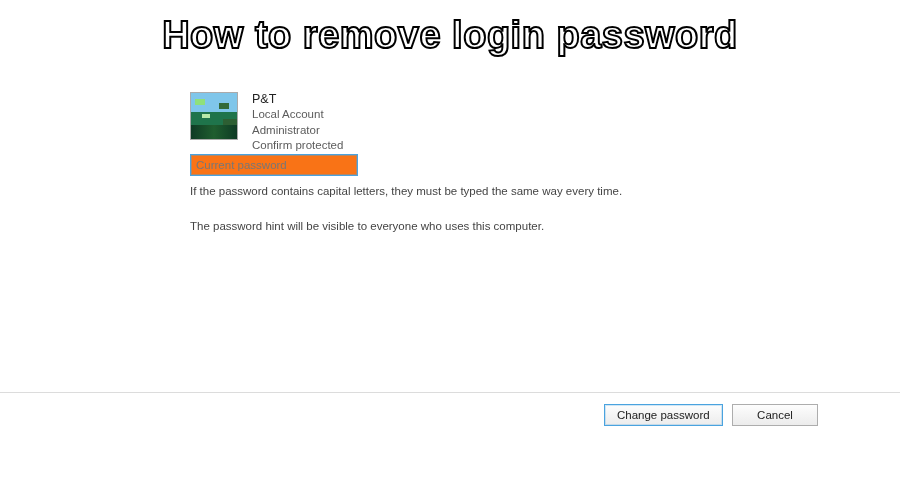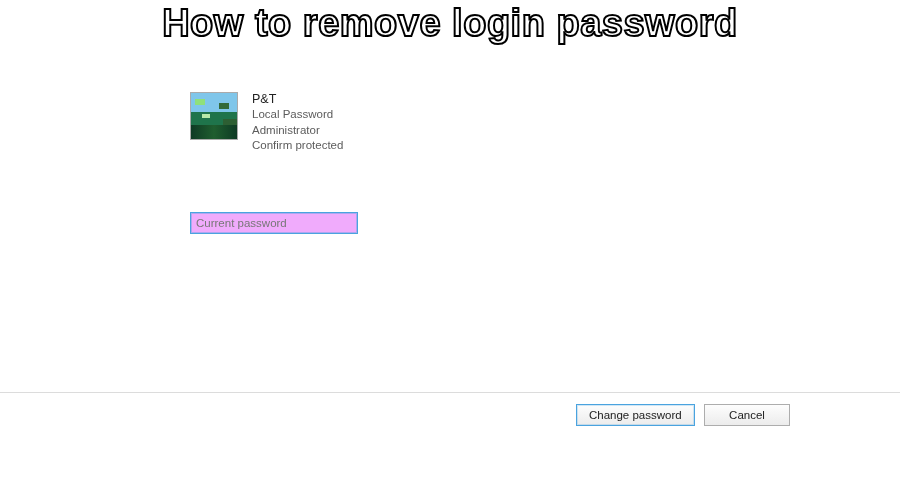--- a/index.html
+++ b/index.html
@@ -8,42 +8,41 @@
       height: 500px;
       background: #fff;
       font-family: "Segoe UI", Tahoma, sans-serif;
       font-size: 12px;
       color: #333;
       position: relative;
       overflow: hidden;
     }
     .headline {
       position: absolute;
-      top: 2px;
+      top: 14px;
       left: 50%;
       transform: translateX(-50%);
       font-size: 38px;
       font-weight: 900;
       font-family: Arial, sans-serif;
       color: #fff;
       -webkit-text-stroke: 2px #000;
       letter-spacing: 0.5px;
       white-space: nowrap;
     }
     .panel {
       position: absolute;
       top: 92px;
       left: 190px;
       width: 540px;
     }
     .account-row {
       display: flex;
       align-items: flex-start;
       gap: 14px;
-      margin-bottom: 16px;
     }
     .avatar {
       width: 48px;
       height: 48px;
       border: 1px solid #aaa;
       background: linear-gradient(180deg,#7fc6ea 0%,#7fc6ea 42%,#1f744b 42%,#1f744b 100%);
       position: relative;
       overflow: hidden;
     }
     .avatar::before {
@@ -74,22 +73,21 @@
     .fields { display: flex; flex-direction: column; gap: 5px; }
     .tbox {
       width: 168px;
       height: 22px;
       border: 1px solid #adadad;
       padding: 0 5px;
       font-size: 11.5px;
       font-family: inherit;
       color: #333;
       outline: none;
-      background: #f0abfc;
-      margin-top: 42px;
+      background: #f97316;
     }
     .tbox.focused {
       border: 1px solid #4aa3df;
       box-shadow: inset 0 0 0 1px rgba(74,163,223,0.4);
     }
     .tbox::placeholder { color: #777; }
     .help {
       color: #444;
       font-size: 11.5px;
       margin-top: 4px;
@@ -97,21 +95,21 @@
     }
     .hint-block { margin-top: 4px; }
     .footer {
       position: absolute;
       top: 392px;
       left: 0;
       right: 0;
       border-top: 1px solid #dcdcdc;
       padding-top: 11px;
       text-align: right;
-      padding-right: 110px;
+      padding-right: 82px;
     }
     .btn {
       display: inline-block;
       min-width: 86px;
       height: 22px;
       line-height: 20px;
       font-size: 11.5px;
       font-family: inherit;
       color: #222;
       background: linear-gradient(#fdfdfd,#ececec);
@@ -130,29 +128,31 @@
 <body>
 
 <div class="headline">How to remove login password</div>
 
 <div class="panel">
 
   <div class="account-row">
     <div class="avatar"></div>
     <div class="account-meta">
       <div class="name">P&amp;T</div>
-      <div class="line">Local Password</div>
+      <div class="line">Local Account</div>
       <div class="line">Administrator</div>
       <div class="line">Confirm protected</div>
     </div>
   </div>
 
   <div class="fields">
     <input type="password" class="tbox focused" placeholder="Current password" style="">
+    <div class="help">If the password contains capital letters, they must be typed the same way every time.</div>
     <div class="hint-block">
+      <div class="help">The password hint will be visible to everyone who uses this computer.</div>
     </div>
   </div>
 
 </div>
 
 <div class="footer">
   <button class="btn primary">Change password</button>
   <button class="btn">Cancel</button>
 </div>
 

